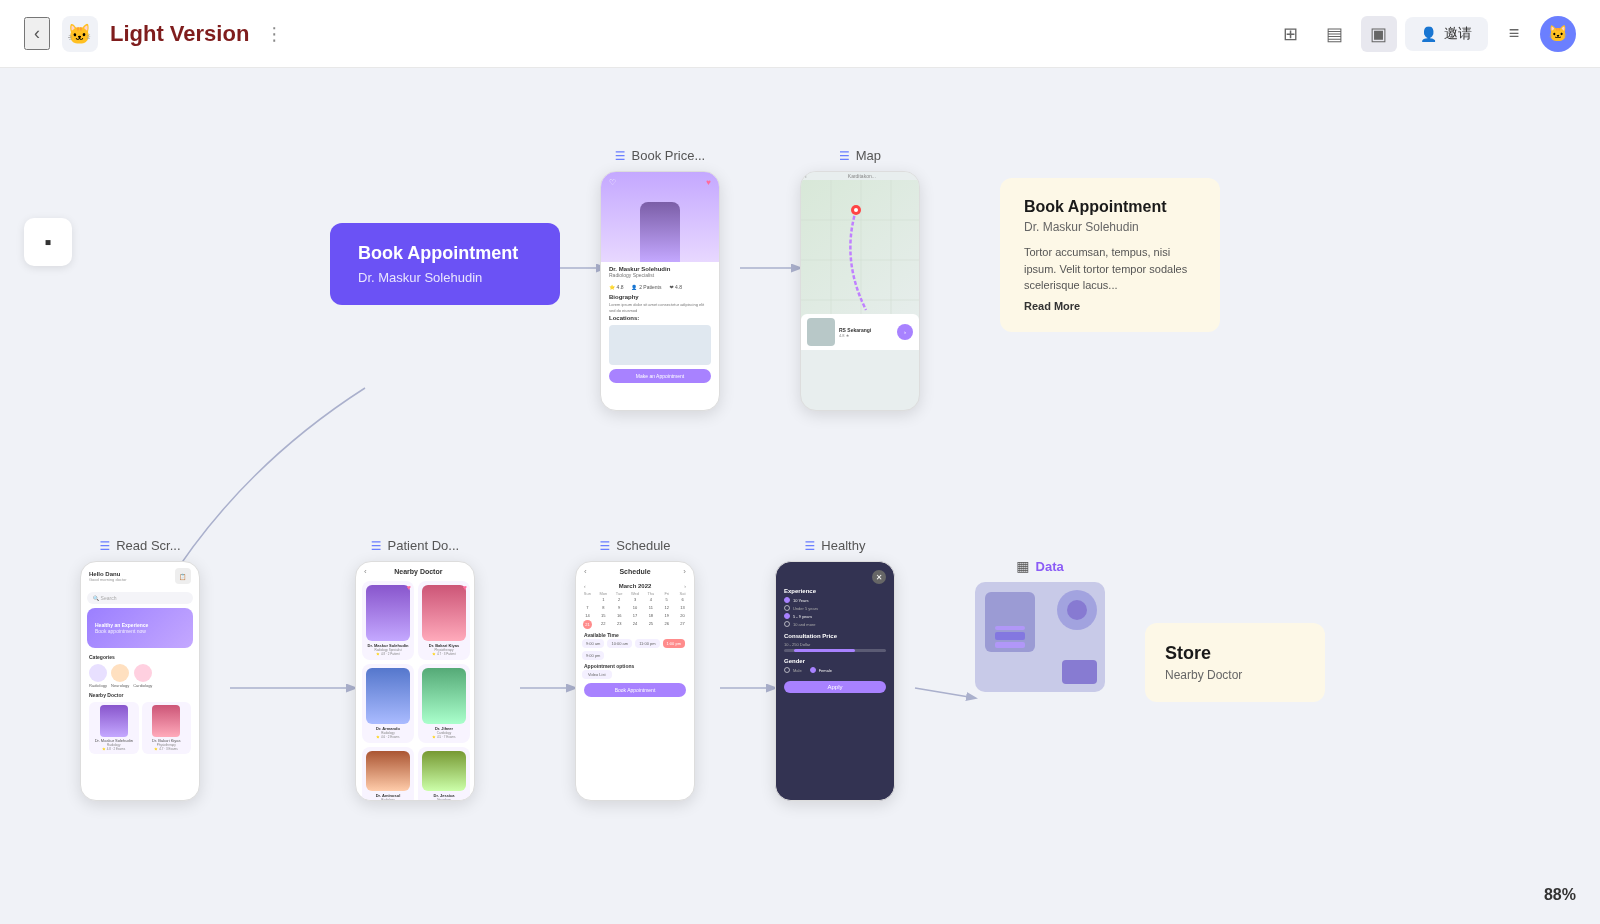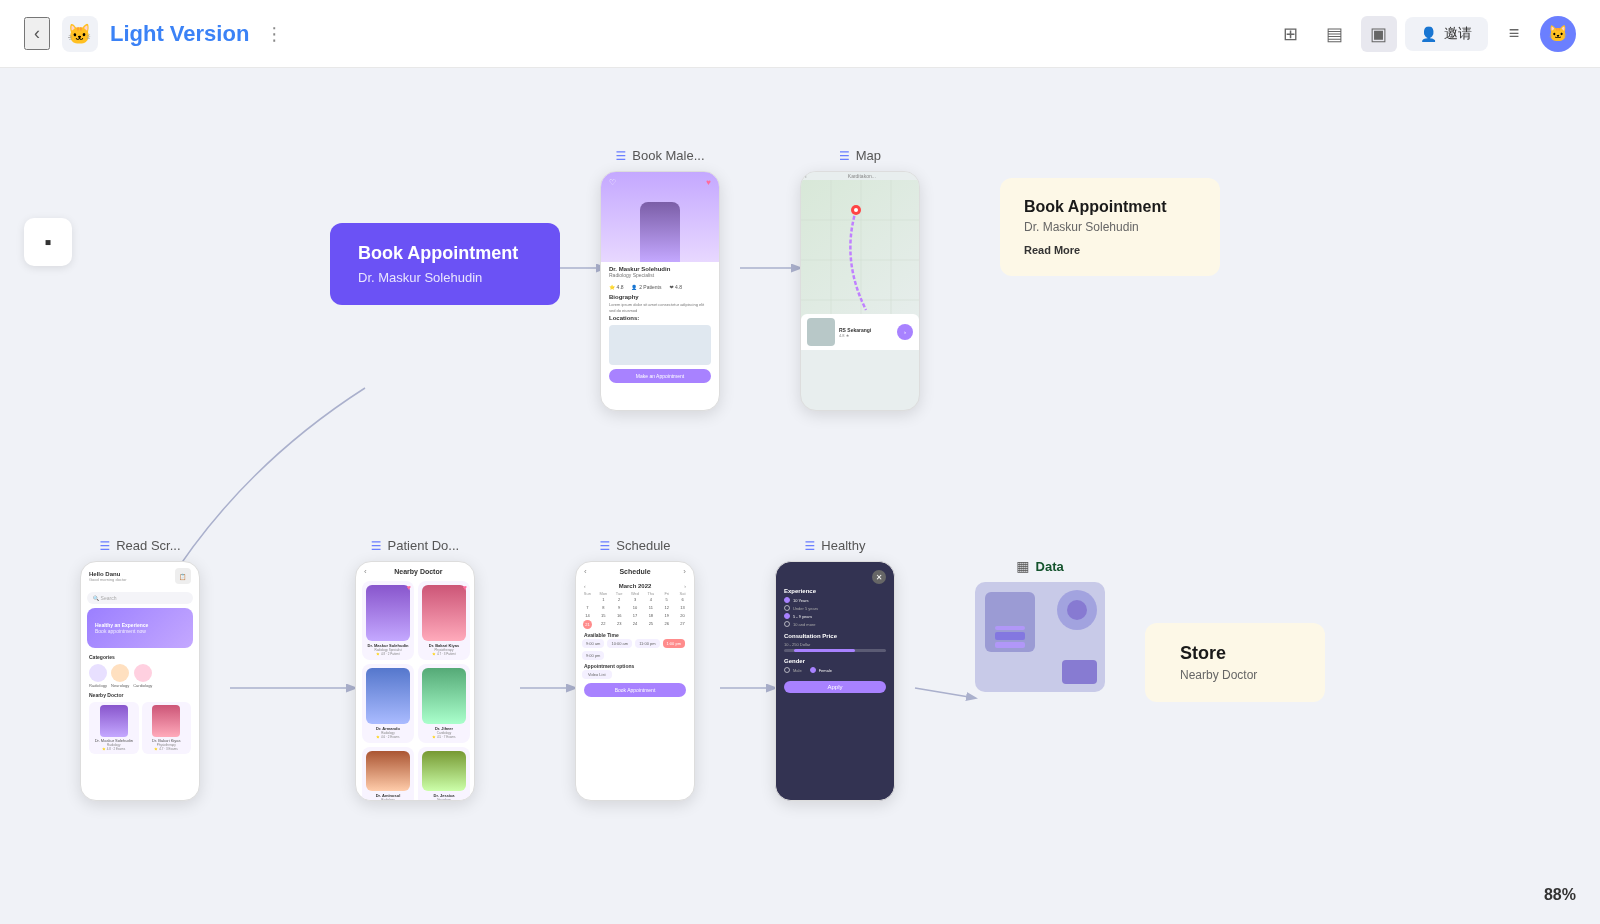--- a/index.html
+++ b/index.html
@@ -34,21 +34,21 @@
     .header-logo {
       width: 36px; height: 36px;
       background: #f0f2f7;
       border-radius: 8px;
       display: flex; align-items: center; justify-content: center;
       font-size: 20px;
     }
     .header-title {
       font-size: 22px;
       font-weight: 700;
-      color: #3b82f6;
+      color: #7f1d1d;
     }
     .header-dots {
       color: #888;
       font-size: 18px;
       cursor: pointer;
       margin-left: 4px;
     }
     .header-spacer { flex: 1; }
     .header-icons {
       display: flex;
@@ -197,21 +197,21 @@
       font-weight: 700;
       color: #333;
       margin-top: 6px;
       cursor: pointer;
     }
 
     
     .store-card {
       background: #fdf8e7;
       border-radius: 12px;
-      padding: 20px 35px;
+      padding: 20px 20px;
       width: 180px;
     }
     .store-card .s-title {
       font-size: 18px;
       font-weight: 700;
       color: #1a1a1a;
       margin-bottom: 4px;
     }
     .store-card .s-sub {
       font-size: 12px;
@@ -389,21 +389,21 @@
   <div class="flow-node" style="left:330px; top:155px;">
     <div class="book-appt-box">
       <div class="title">Book Appointment</div>
       <div class="subtitle">Dr. Maskur Solehudin</div>
     </div>
   </div>
 
   <div class="flow-node" style="left:600px; top:80px;">
     <div class="node-label">
       <span class="node-label-icon">☰</span>
-      <span>Book Male...</span>
+      <span>Book Price...</span>
     </div>
     <div class="phone-mockup mock-book" style="height:240px;">
       <div class="mock-book-top">
         <div class="mock-book-photo"></div>
 
         <div style="position:absolute;top:6px;left:8px;font-size:8px;color:rgba(255,255,255,0.8);">♡</div>
         <div style="position:absolute;top:6px;right:8px;font-size:8px;color:#ff6b9d;">♥</div>
       </div>
       <div class="mock-book-info">
         <div class="mock-book-name">Dr. Maskur Solehudin</div>
@@ -457,20 +457,21 @@
           <div style="margin-left:auto;width:16px;height:16px;background:#a882ff;border-radius:50%;display:flex;align-items:center;justify-content:center;font-size:6px;color:white;">›</div>
         </div>
       </div>
     </div>
   </div>
 
   <div style="position:absolute;left:1000px;top:110px;">
     <div class="info-card">
       <div class="card-title">Book Appointment</div>
       <div class="card-sub">Dr. Maskur Solehudin</div>
+      <div class="card-body">Tortor accumsan, tempus, nisi ipsum. Velit tortor tempor sodales scelerisque lacus...</div>
       <div class="read-more">Read More</div>
     </div>
   </div>
 
   <div class="flow-node" style="left:80px; top:470px;">
     <div class="node-label">
       <span class="node-label-icon">☰</span>
       <span>Read Scr...</span>
     </div>
     <div class="phone-mockup" style="height:240px;background:white;">
@@ -705,21 +706,21 @@
           </div>
         </div>
         <div class="mock-apply-btn">Apply</div>
       </div>
     </div>
   </div>
 
   <div style="position:absolute;left:975px;top:490px;display:flex;flex-direction:column;align-items:center;">
     <div class="node-label">
       <span style="font-size:14px;">▦</span>
-      <span style="font-size:13px;color:#14532d;font-weight:600;">Data</span>
+      <span style="font-size:13px;color:#8b5cf6;font-weight:600;">Data</span>
     </div>
     <div style="width:130px;height:110px;background:#c8cae8;border-radius:10px;position:relative;overflow:hidden;display:flex;align-items:center;justify-content:center;">
 
       <div style="position:absolute;top:10px;left:10px;width:50px;height:60px;background:#8888cc;border-radius:6px;opacity:0.7;display:flex;flex-direction:column;align-items:center;justify-content:flex-end;padding:4px;gap:2px;">
         <div style="width:30px;height:4px;background:#a882ff;border-radius:2px;"></div>
         <div style="width:30px;height:8px;background:#6655dd;border-radius:2px;"></div>
         <div style="width:30px;height:6px;background:#a882ff;border-radius:2px;"></div>
       </div>
       <div style="position:absolute;top:8px;right:8px;width:40px;height:40px;background:#9999dd;border-radius:50%;opacity:0.8;display:flex;align-items:center;justify-content:center;">
         <div style="width:20px;height:20px;background:#7766cc;border-radius:50%;"></div>

